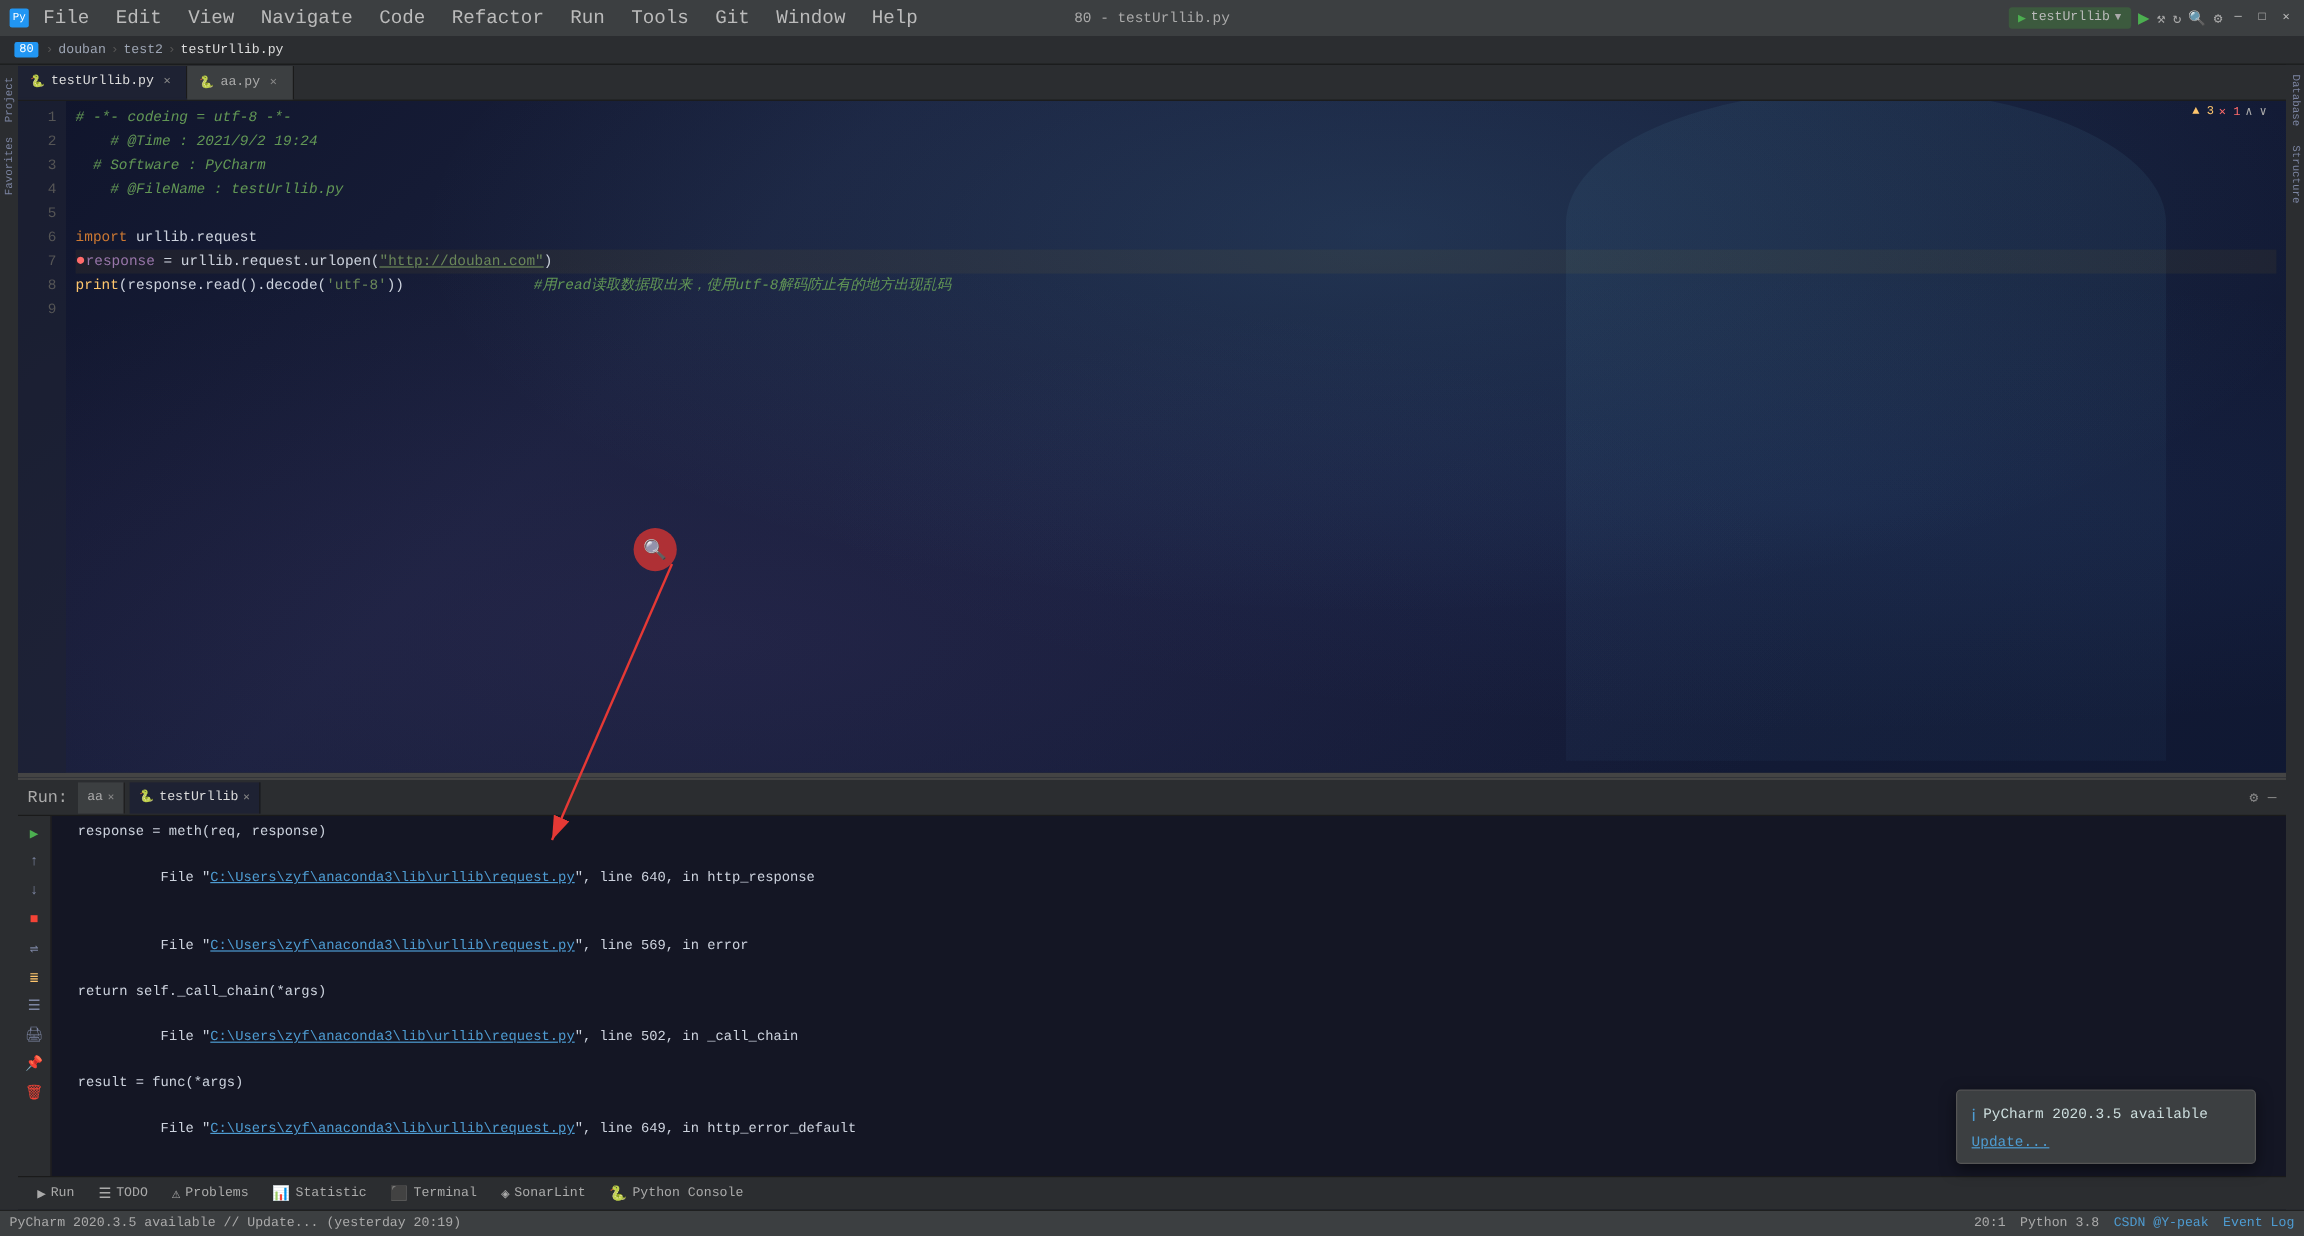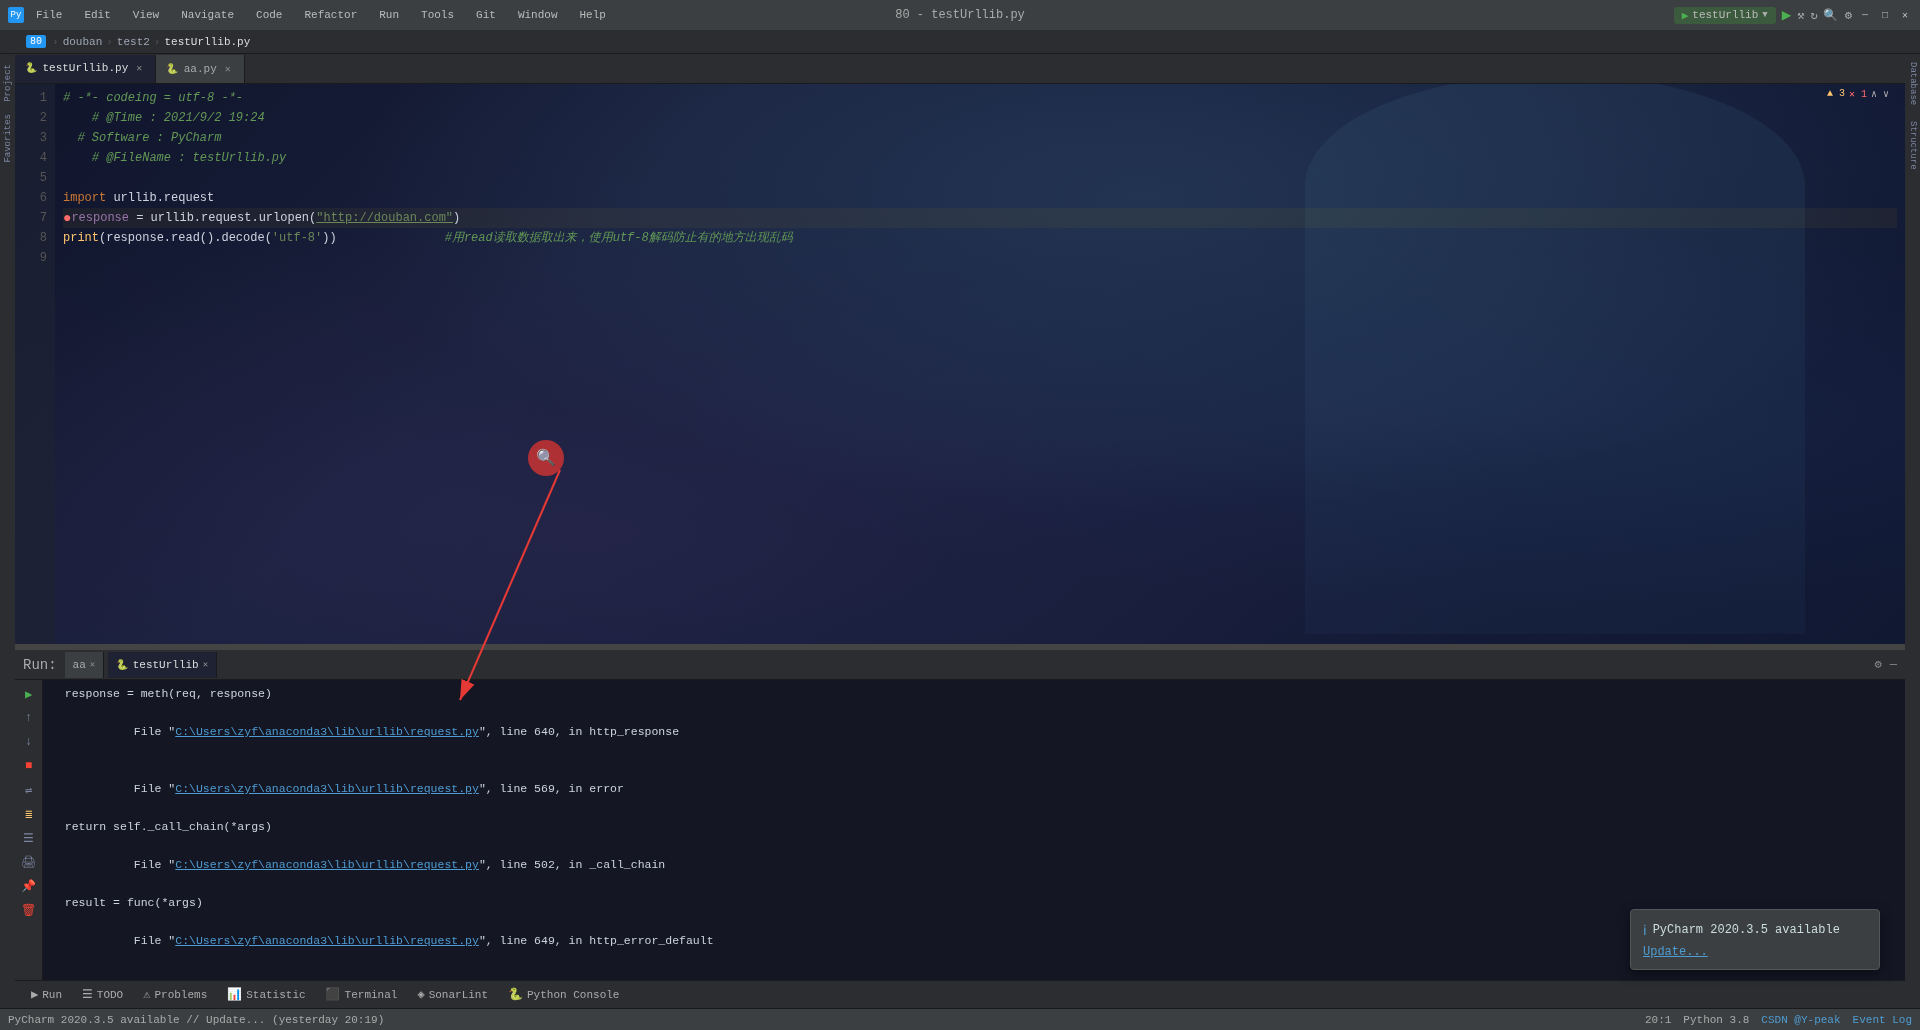--- a/index.html
+++ b/index.html
@@ -28,21 +28,21 @@
     }
     .title-bar-left {
       display: flex;
       align-items: center;
       gap: 8px;
     }
     .title-bar-menus {
       display: flex;
       align-items: center;
       gap: 14px;
-      font-size: 11px;
+      font-size: 16px;
     }
     .menu-item {
       cursor: pointer;
       padding: 2px 4px;
     }
     .title-bar-center {
       position: absolute;
       left: 50%;
       transform: translateX(-50%);
       font-size: 12px;
@@ -59,21 +59,21 @@
       font-size: 10px; cursor: pointer; color: #bbb;
     }
     .app-icon { width: 16px; height: 16px; background: #2196F3; border-radius: 2px; font-size: 9px; color: white; display: flex; align-items: center; justify-content: center; }
 
     
     .breadcrumb-bar {
       height: 24px;
       background: #2b2d30;
       display: flex;
       align-items: center;
-      padding: 0 24px;
+      padding: 0 10px;
       font-size: 11px;
       color: #9da5b4;
       border-bottom: 1px solid #1a1a1a;
       position: relative;
       z-index: 10;
     }
     .breadcrumb-bar span { margin: 0 2px; }
     .breadcrumb-sep { color: #555; }
     .breadcrumb-file { color: #ddd; }
 

